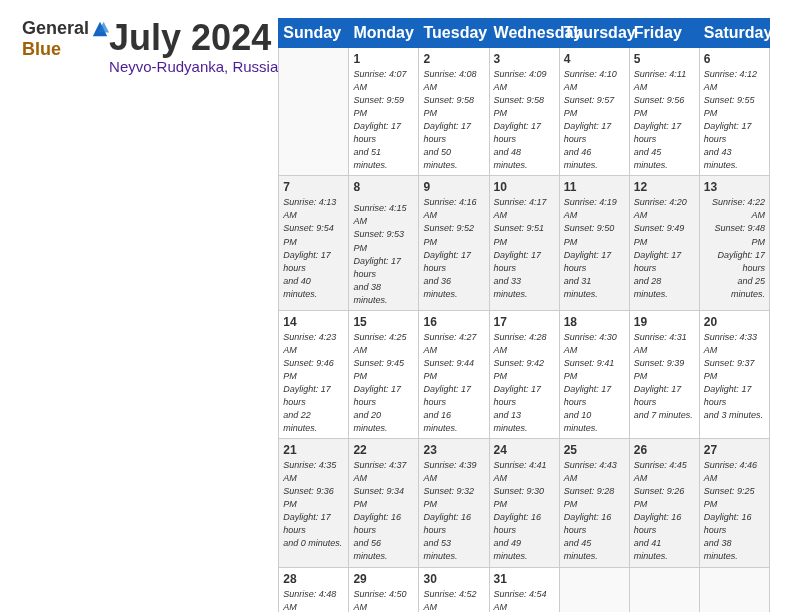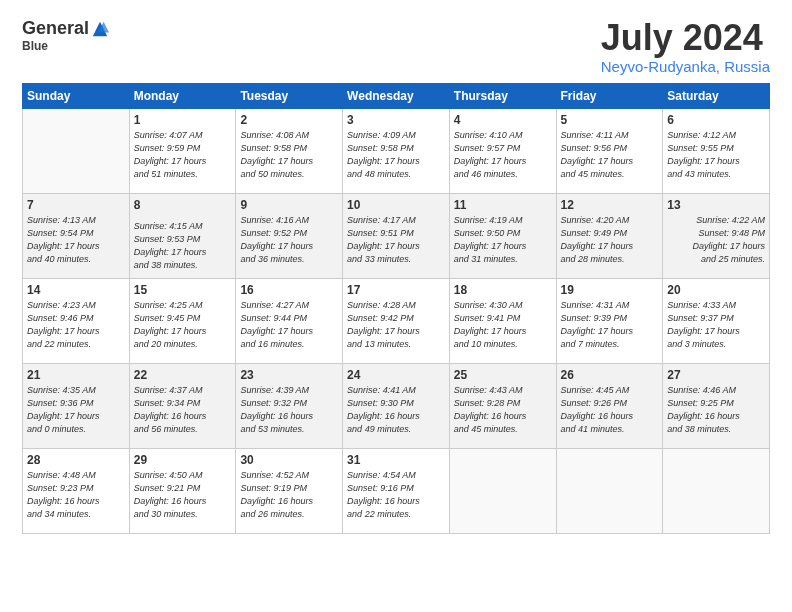--- a/index.html
+++ b/index.html
@@ -8,21 +8,21 @@
       background: #fff;
       width: 792px;
       height: 612px;
       overflow: hidden;
     }
     .page {
       width: 792px;
       height: 472px;
       padding: 18px 22px 14px 22px;
       display: flex;
-      flex-direction: column;
+      flex-direction: row;
     }
     .header {
       display: flex;
       justify-content: space-between;
       align-items: flex-start;
       margin-bottom: 8px;
     }
     .logo {
       display: flex;
       flex-direction: column;
@@ -31,53 +31,53 @@
     .logo-text {
       display: flex;
       align-items: center;
     }
     .logo-general {
       font-size: 18px;
       font-weight: bold;
       color: #333;
     }
     .logo-blue {
-      font-size: 12px;
-      font-weight: bold;
-      color: #404040;
+      font-size: 18px;
+      font-weight: bold;
+      color: #a16207;
     }
     .logo-icon {
       width: 18px;
       height: 18px;
       margin-left: 2px;
     }
     .header-right {
       text-align: left;
     }
     .month-title {
       font-size: 36px;
       font-weight: bold;
       color: #333;
       line-height: 1.1;
     }
     .location {
       font-size: 15px;
-      color: #3b82f6;
+      color: #4c1d95;
     }
     .calendar {
       flex: 1;
       border: 1px solid #ccc;
       border-collapse: collapse;
       width: 100%;
       table-layout: fixed;
     }
     .calendar th {
       background-color: #1565c0;
       color: #fff;
-      font-size: 12px;
+      font-size: 16px;
       font-weight: bold;
       padding: 5px 4px;
       text-align: left;
       border: 1px solid #1565c0;
     }
     .calendar td {
       border: 1px solid #ccc;
       vertical-align: top;
       padding: 4px 4px 3px 4px;
       font-size: 9.5px;

